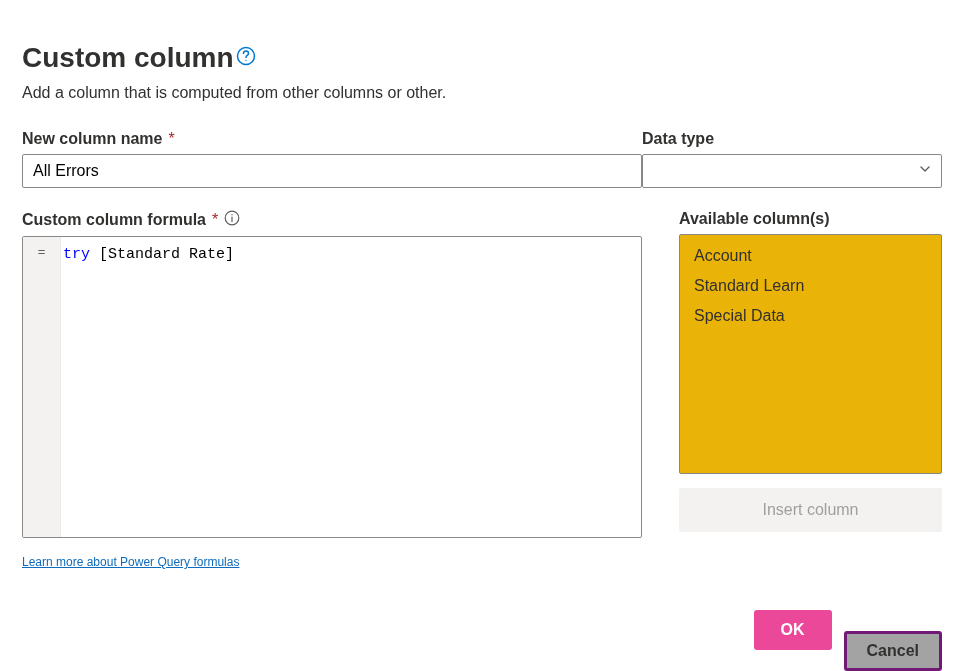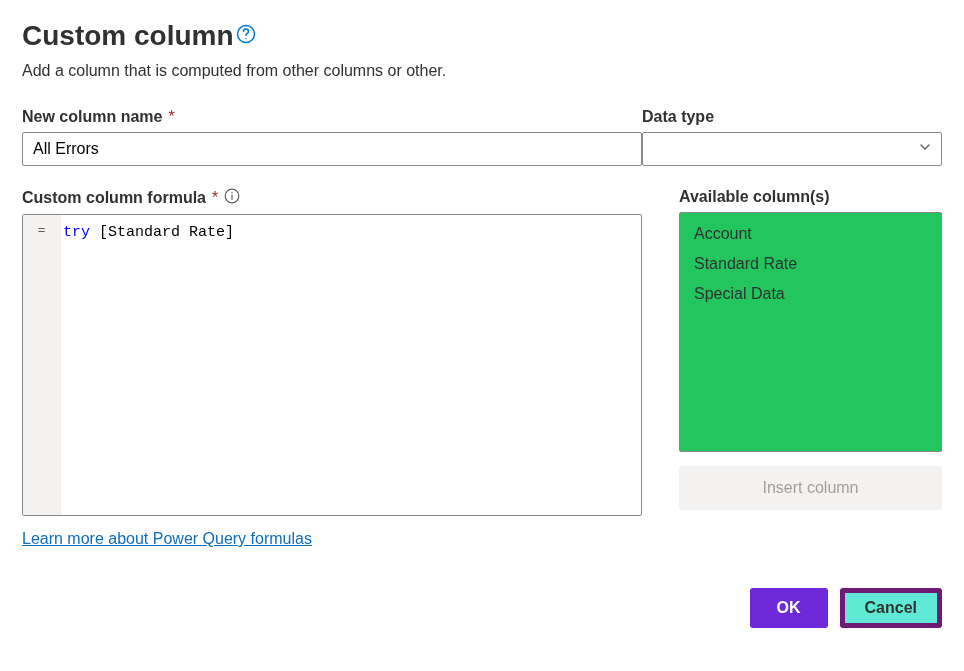--- a/index.html
+++ b/index.html
@@ -4,21 +4,21 @@
   <style>
     * { box-sizing: border-box; margin: 0; padding: 0; }
     body {
       font-family: "Segoe UI", -apple-system, sans-serif;
       color: #323130;
       background: #ffffff;
       padding: 20px 22px;
       width: 964px;
       height: 671px;
     }
-    .header-row { display: flex; align-items: center; gap: 2px; margin-bottom: 10px; }
+    .header-row { display: flex; align-items: center; gap: 2px; margin-bottom: 10px; margin-top: 22px; }
     .dialog-title { font-size: 28px; font-weight: 600; color: #323130; }
     .help-icon { width: 20px; height: 20px; color: #0078d4; }
     .subtitle { font-size: 16px; color: #323130; margin-bottom: 28px; }
     .main-grid { display: flex; margin-bottom: 14px; }
     .left-col { flex: 1; min-width: 0; }
     .right-col { width: 300px; }
     .field-label { font-size: 16px; font-weight: 600; color: #323130; margin-bottom: 6px; display: flex; align-items: center; gap: 6px; }
     .required-mark { color: #a4262c; font-weight: 400; }
     .info-icon { width: 16px; height: 16px; color: #605e5c; }
     .text-input {
@@ -64,42 +64,42 @@
       outline: none;
       line-height: 1.4;
     }
     .tok-kw { color: #0000ff; }
     .tok-col { color: #000000; }
     .list-box {
       width: 100%;
       height: 240px;
       border: 1px solid #8a8886;
       border-radius: 2px;
-      background: #22c55e;
+      background: #eab308;
       padding: 6px 0;
       overflow: auto;
     }
     .list-item { padding: 6px 14px; font-size: 16px; cursor: pointer; }
     .insert-btn {
       width: 100%;
       height: 44px;
       margin-top: 14px;
       border: none;
       background: #f3f2f1;
       color: #a19f9d;
       font-size: 16px;
       border-radius: 2px;
       cursor: not-allowed;
       text-align: center;
     }
-    .learn-link { color: #0f6cbd; text-decoration: underline; font-size: 16px; }
+    .learn-link { color: #0f6cbd; text-decoration: underline; font-size: 12px; }
     .footer { display: flex; justify-content: flex-end; gap: 12px; margin-top: 40px; }
     .btn { height: 40px; min-width: 78px; padding: 0 20px; border-radius: 3px; font-size: 16px; font-weight: 600; cursor: pointer; font-family: inherit; }
-    .btn-primary { background: #6d28d9; color: #fff; border: none; }
-    .btn-secondary { background: #5eead4; color: #323130; border: 5px solid #701a75; }
+    .btn-primary { background: #ec4899; color: #fff; border: none; }
+    .btn-secondary { background: #a3a3a3; color: #323130; border: 3px solid #701a75; margin-top: 21px; }
     .avail-wrap { margin-top: 22px; margin-left: 37px; }
   </style>
 </head>
 <body>
 
 
 
 <div class="header-row">
   <h1 class="dialog-title">Custom column</h1>
   <span>
@@ -152,21 +152,21 @@
         </svg>
       </span>
     </div>
 
     <div class="avail-wrap">
       <div class="field-label">
         <span>Available column(s)</span>
       </div>
       <div class="list-box">
         <div class="list-item">Account</div>
-        <div class="list-item">Standard Rate</div>
+        <div class="list-item">Standard Learn</div>
         <div class="list-item">Special Data</div>
       </div>
       <button class="insert-btn" disabled="">Insert column</button>
     </div>
   </div>
 </div>
 
 <a href="#" class="learn-link">Learn more about Power Query formulas</a>
 
 <div class="footer">

